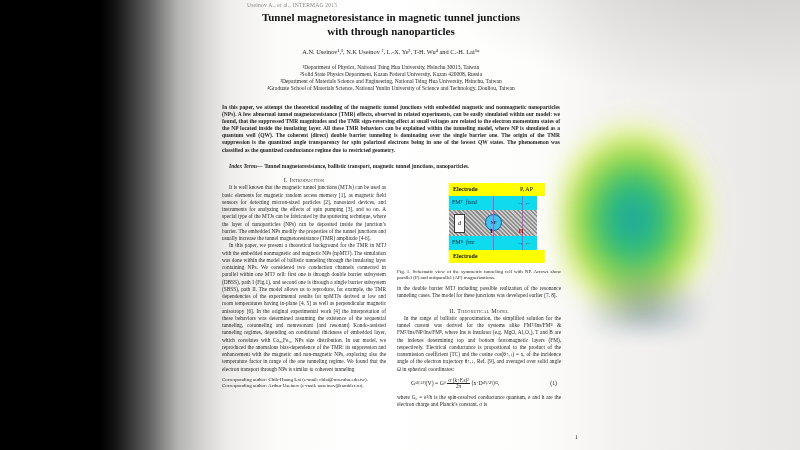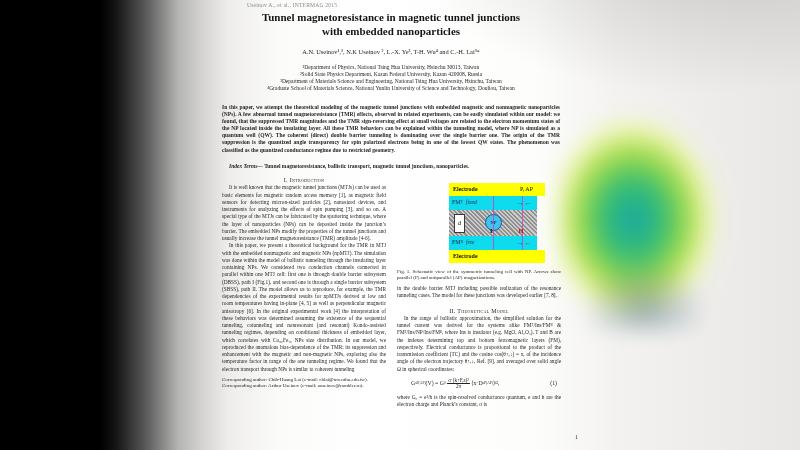--- a/index.html
+++ b/index.html
@@ -67,21 +67,21 @@
 
 <div class="screen">
   <div class="glow"></div>
 
   <div class="content">
 
     <div class="running">Useinov A., et al., INTERMAG 2015</div>
 
     <div class="title">
       <div>Tunnel magnetoresistance in magnetic tunnel junctions</div>
-      <div>with embedded nanoparticles</div>
+      <div>with through nanoparticles</div>
     </div>
 
     <div class="authors">A.N. Useinov¹,³, N.K Useinov ², L.-X. Ye³, T-H. Wu⁴ and C.-H. Lai³*</div>
 
     <div class="affil">
       <div>¹Department of Physics, National Tsing Hua University, Hsinchu 30013, Taiwan</div>
       <div>²Solid State Physics Department, Kazan Federal University, Kazan 420008, Russia</div>
       <div>³Department of Materials Science and Engineering, National Tsing Hua University, Hsinchu, Taiwan</div>
       <div>⁴Graduate School of Materials Science, National Yunlin University of Science and Technology, Douliou, Taiwan</div>
     </div>

